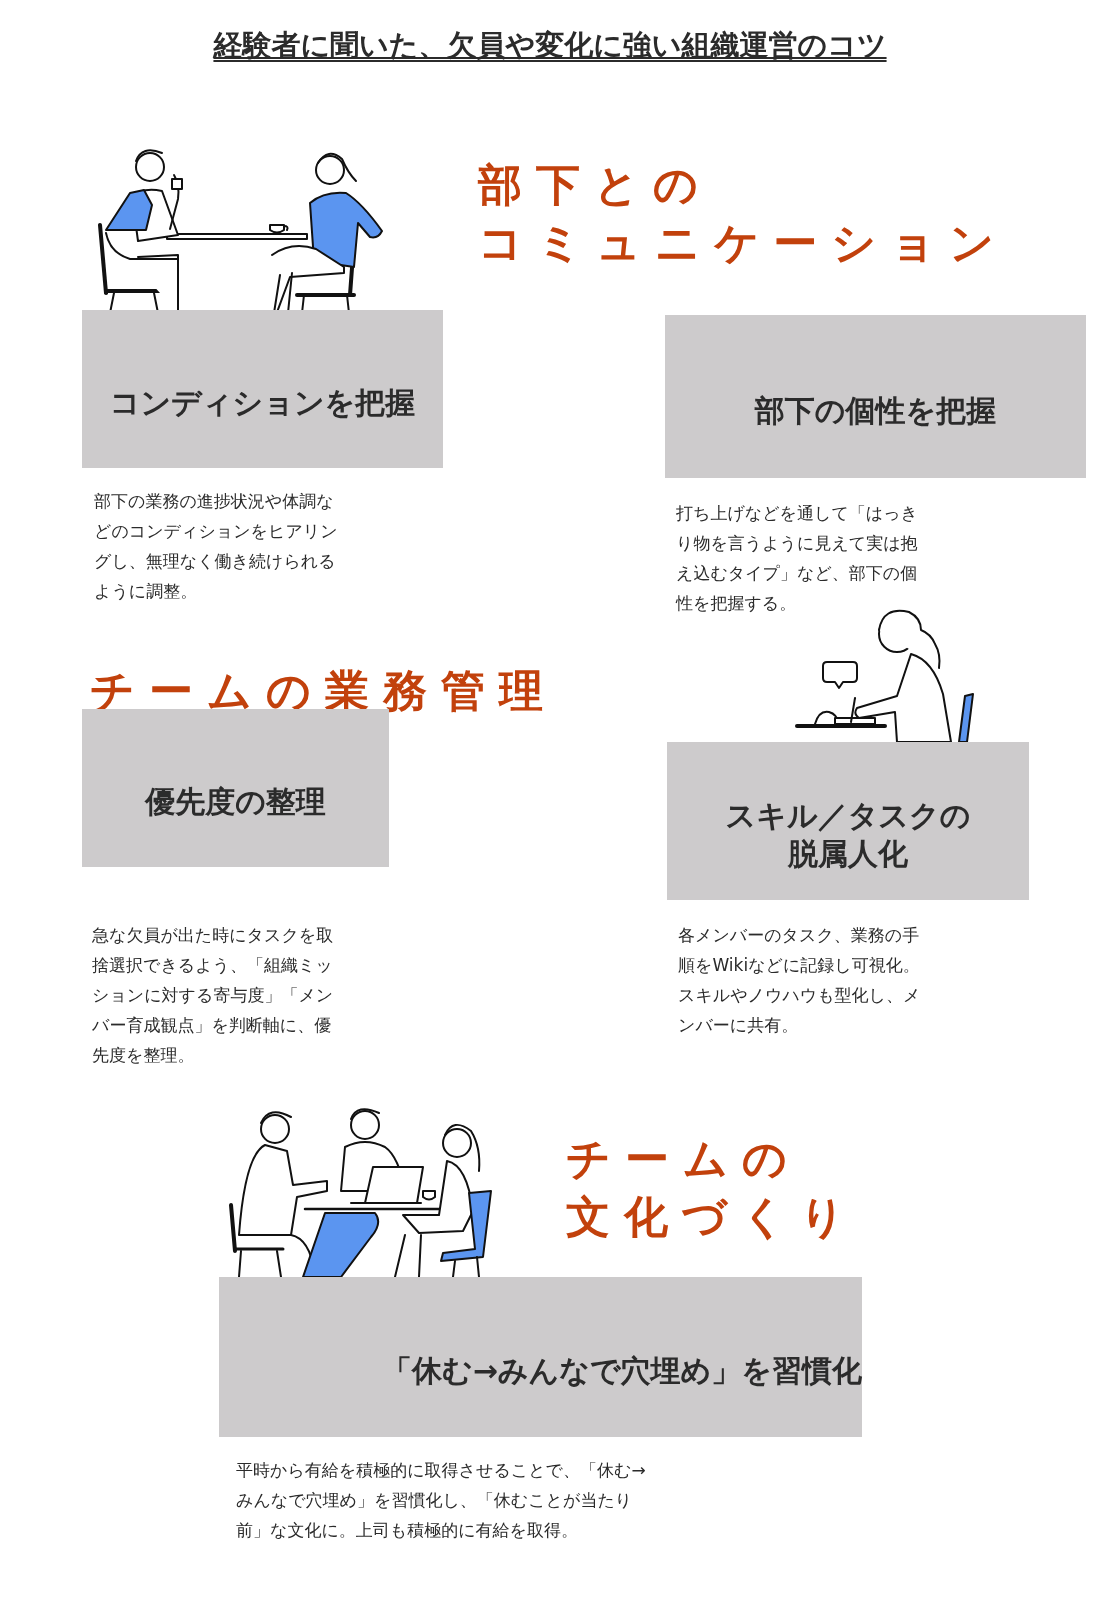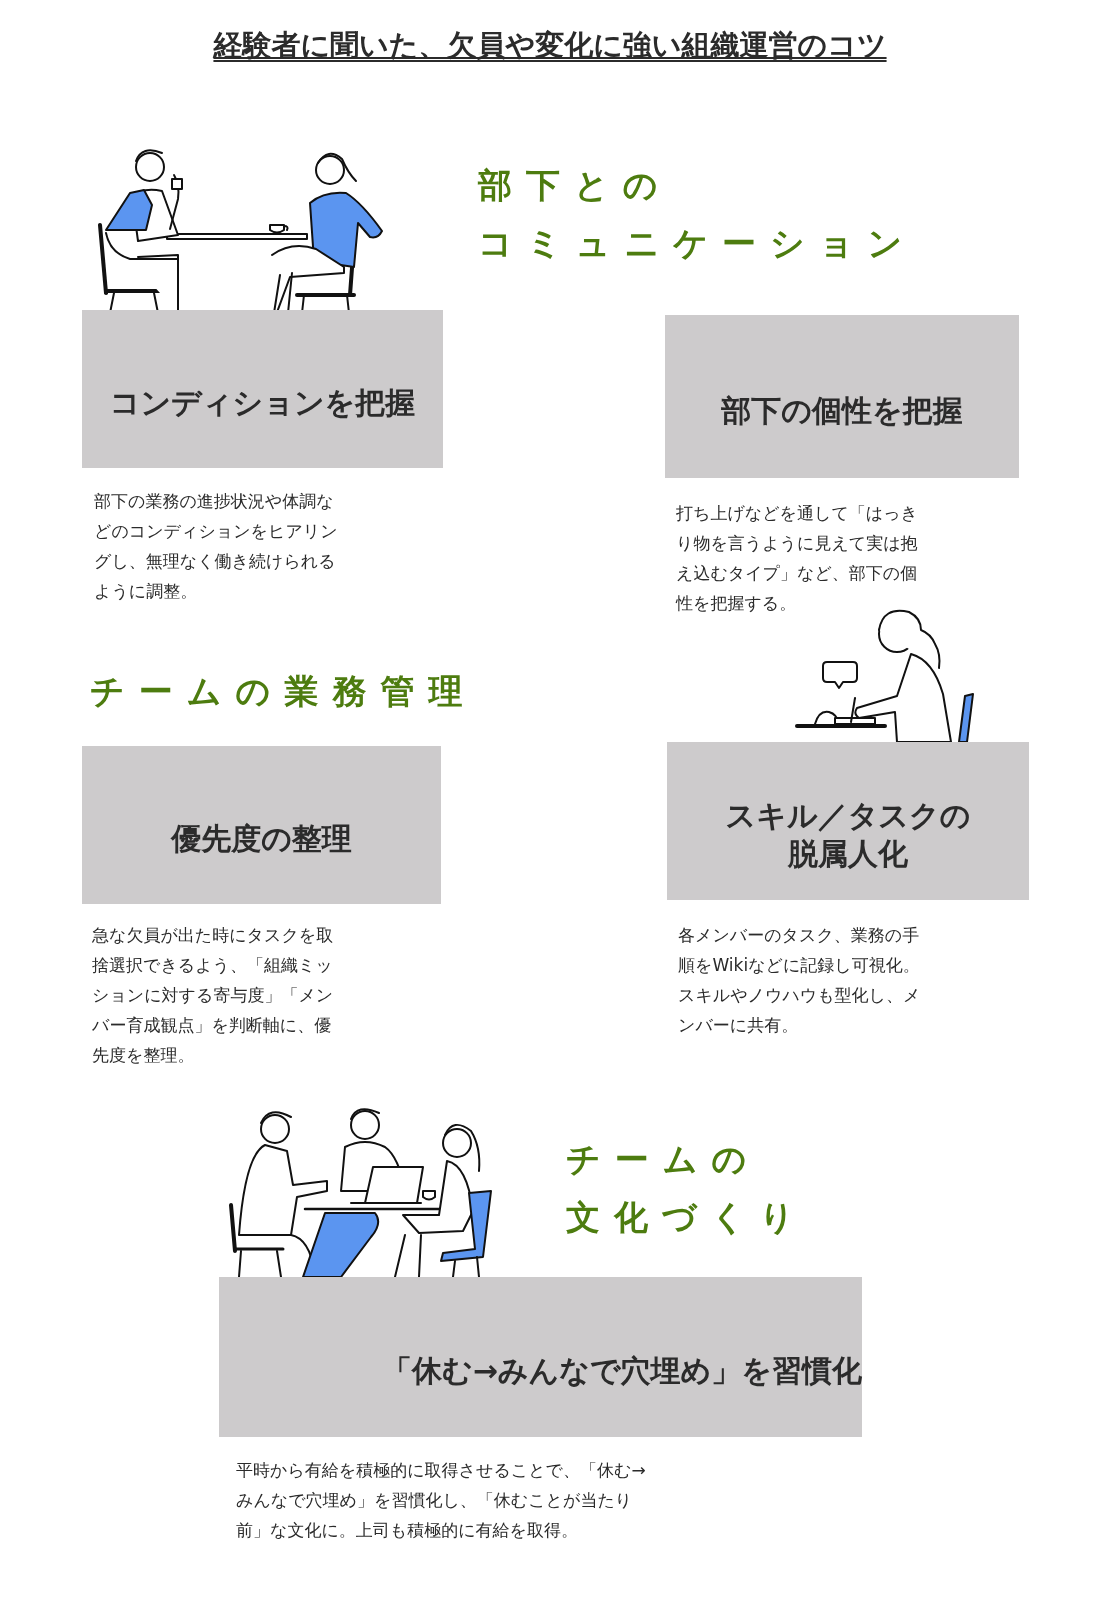--- a/index.html
+++ b/index.html
@@ -6,21 +6,21 @@
   html, body { width: 1120px; height: 1600px; background: #ffffff; overflow: hidden; }
   body { position: relative; font-family: "DejaVu Sans", "Liberation Sans", sans-serif; color: #2b2b2b; }
 
   .title {
     position: absolute; left: 0; top: 26px; width: 1100px; text-align: center;
     font-size: 29px; font-weight: bold; color: #2b2b2b; letter-spacing: 0px; text-decoration: underline;
   }
   .title span { text-decoration: underline; text-decoration-thickness: 2px; text-underline-offset: 5px; }
 
   .section-heading {
-    position: absolute; color: #4d7c0f; font-weight: bold; font-size: 34px;
+    position: absolute; color: #c2410c; font-weight: bold; font-size: 44px;
     letter-spacing: 14px; line-height: 58px; white-space: pre;
   }
 
   .card {
     position: absolute; background: #cdcbcc;
     display: flex; align-items: center; justify-content: center; text-align: center;
   }
   .card-label {
     font-weight: bold; font-size: 30px; color: #2b2b2b; line-height: 38px; white-space: pre; margin-top: 28px;
   }
@@ -76,21 +76,21 @@
 コミュニケーション</div>
 
 <div class="card" style="left:82px; top:310px; width:361px; height:158px;">
   <div class="card-label">コンディションを把握</div>
 </div>
 <div class="desc" style="left:94px; top:486px;">部下の業務の進捗状況や体調な
 どのコンディションをヒアリン
 グし、無理なく働き続けられる
 ように調整。</div>
 
-<div class="card" style="left:665px; top:315px; width:354px; height:163px;">
+<div class="card" style="left:665px; top:315px; width:421px; height:163px;">
   <div class="card-label">部下の個性を把握</div>
 </div>
 <div class="desc" style="left:676px; top:498px;">打ち上げなどを通して「はっき
 り物を言うように見えて実は抱
 え込むタイプ」など、部下の個
 性を把握する。</div>
 
 <div class="section-heading" style="left:90px; top:662px;">チームの業務管理</div>
 
 <div class="illus" style="left:795px; top:604px;">
@@ -106,21 +106,21 @@
 
     <circle cx="102" cy="30" r="18" fill="#fff"></circle>
     <path d="M84 26 q4 -24 30 -18 q12 6 12 18 q10 4 14 14 q6 10 4 24" fill="#fff"></path>
 
     <path d="M116 50 q22 6 32 40 l8 48 H102 l-2 -30 -36 6 q-6 -4 -2 -10 l40 -12 z" fill="#fff"></path>
 
     <path d="M170 92 L178 90 L172 138 L164 138 z" fill="#5b95f0"></path>
   </svg>
 </div>
 
-<div class="card" style="left:82px; top:746px; width:359px; height:158px;">
+<div class="card" style="left:82px; top:709px; width:307px; height:158px;">
   <div class="card-label">優先度の整理</div>
 </div>
 <div class="desc" style="left:92px; top:920px;">急な欠員が出た時にタスクを取
 捨選択できるよう、「組織ミッ
 ションに対する寄与度」「メン
 バー育成観点」を判断軸に、優
 先度を整理。</div>
 
 <div class="card" style="left:667px; top:742px; width:362px; height:158px;">
   <div class="card-label">スキル／タスクの

